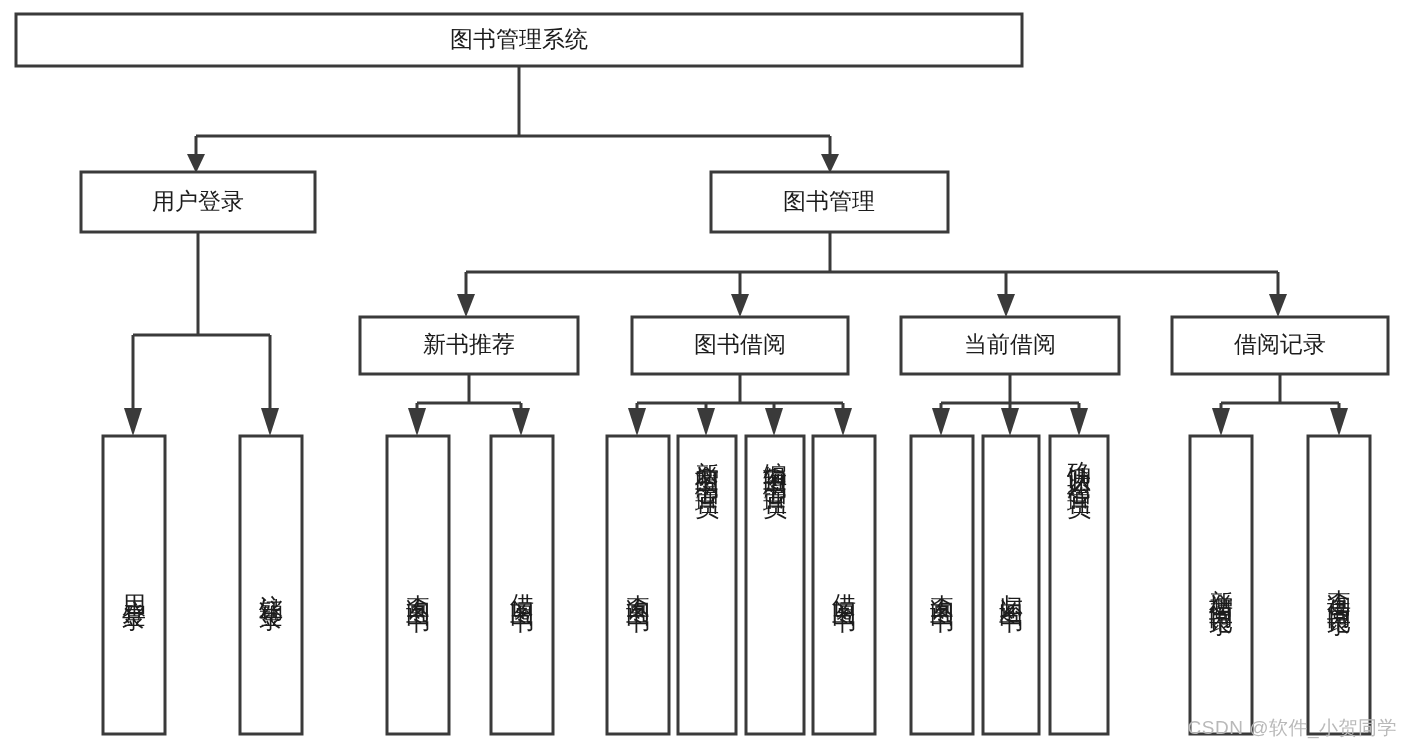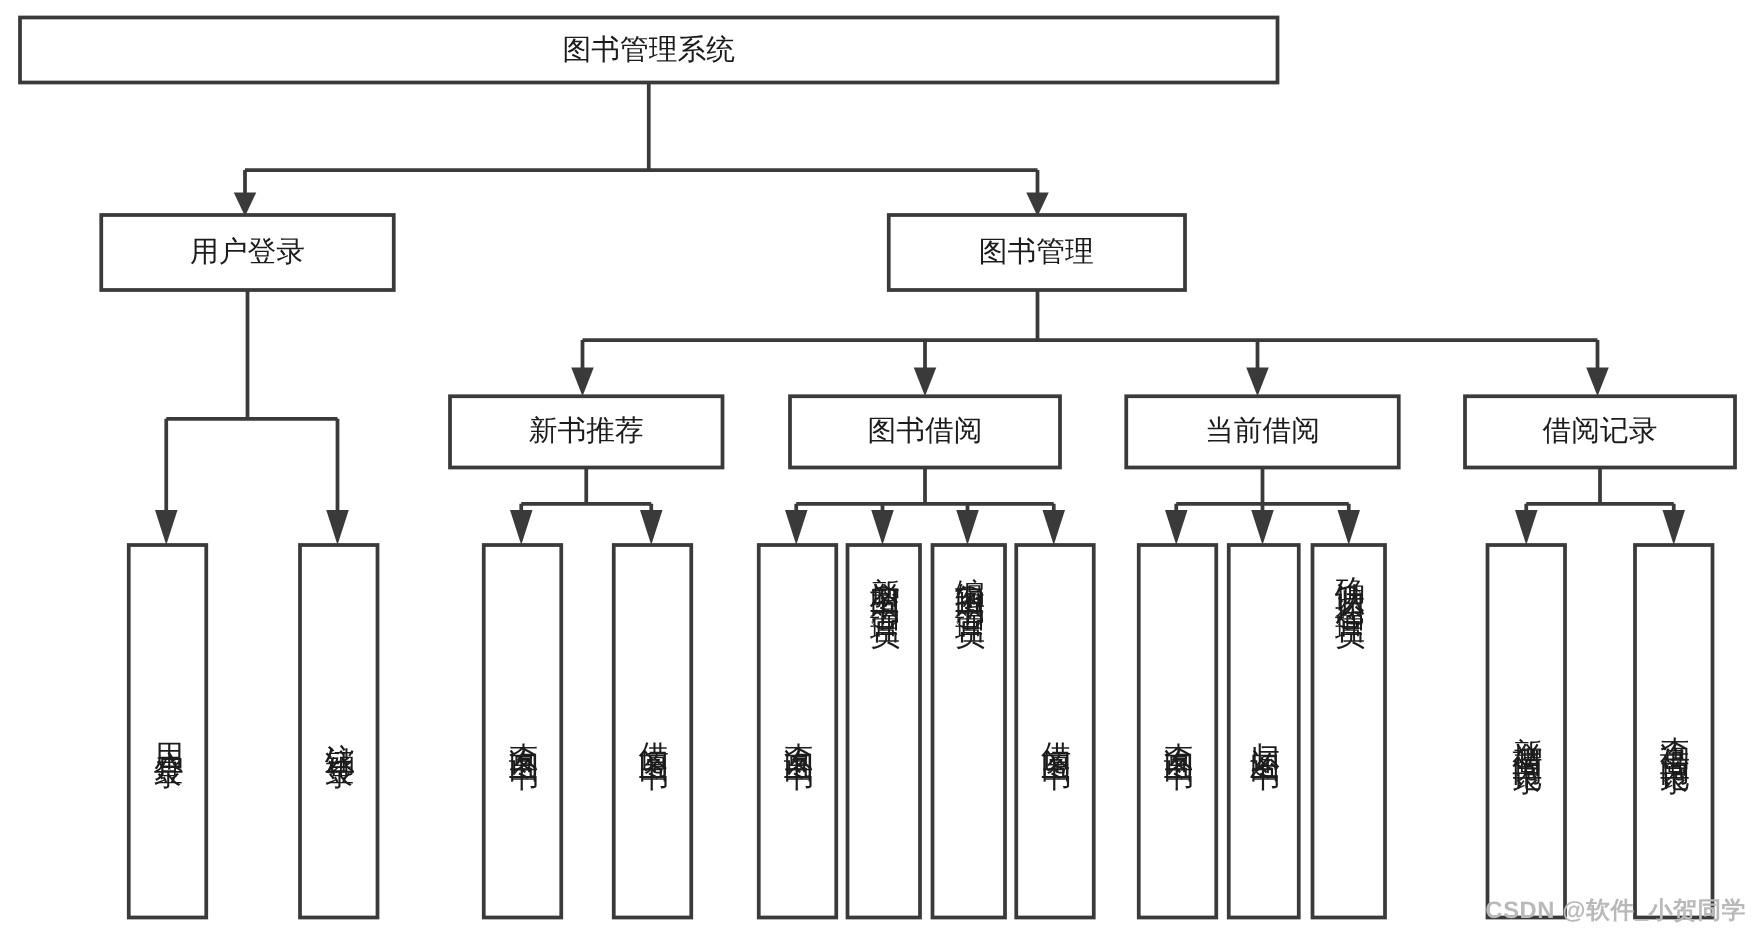--- a/index.html
+++ b/index.html
@@ -69,21 +69,20 @@
   }
   .watermark {
     position: absolute;
     right: 8px;
     bottom: 6px;
     font-family: "Liberation Sans", "DejaVu Sans", sans-serif;
     font-size: 19px;
     color: #b9b9b9;
     white-space: nowrap;
     letter-spacing: 0.5px;
-    font-weight: bold;
   }
 </style>
 </head>
 <body>
 
 <div id="diagram-root">
 
   <svg class="tree-canvas" viewBox="0 0 1405 747" xmlns="http://www.w3.org/2000/svg">
 
     <g>

